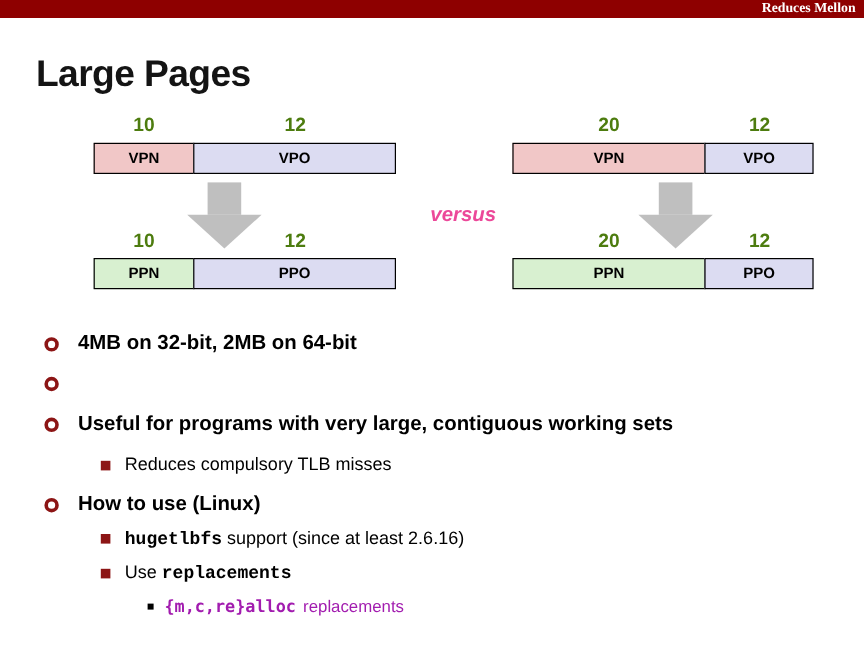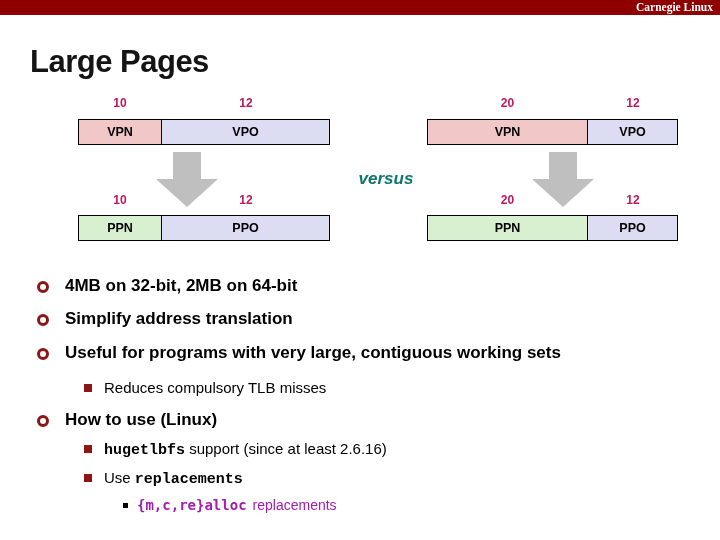--- a/index.html
+++ b/index.html
@@ -11,41 +11,41 @@
   .bar { position:absolute; top:0; left:0; width:720px; height:15px; background:#8e0000; }
   .brand {
     position:absolute; top:0; right:7px; height:15px; line-height:15px;
     color:#ffffff; font-family:"Liberation Serif", serif; font-weight:bold; font-size:11.5px;
   }
   
   .title { position:absolute; left:30px; top:44px; font-size:31px; font-weight:bold; color:#141414; letter-spacing:-0.5px; }
 
   
   .bits-row { position:absolute; display:flex; height:15px; }
-  .bits { text-align:center; font-weight:bold; font-size:12px; color:#be185d; }
+  .bits { text-align:center; font-weight:bold; font-size:16px; color:#4d7c0f; }
   .box-row { position:absolute; display:flex; height:26px; }
   .seg {
     box-sizing:border-box; height:26px; border:1px solid #000;
     display:flex; align-items:center; justify-content:center;
     font-weight:bold; font-size:12.5px; color:#000;
   }
   .seg + .seg { margin-left:-1px; }
   .seg.vpn { background:#f1c7c7; }
   .seg.vpo { background:#dcdcf2; }
   .seg.ppn { background:#d8f0d0; }
   .seg.ppo { background:#dcdcf2; }
 
   
   .arrow { position:absolute; width:62px; }
   .arrow .shaft { width:28px; height:27px; background:#bfbfbf; margin:0 auto; }
   .arrow .head  { width:0; height:0; border-left:31px solid transparent; border-right:31px solid transparent; border-top:28px solid #bfbfbf; }
 
   .versus {
     position:absolute; left:336px; top:169px; width:100px; text-align:center;
-    color:#0f766e; font-size:17px; font-weight:bold; font-style:italic;
+    color:#ec4899; font-size:17px; font-weight:bold; font-style:italic;
   }
 
   
   .l1 { position:absolute; left:65px; font-size:17px; font-weight:bold; color:#000; white-space:nowrap; }
   .l2 { position:absolute; left:104px; font-size:15px; color:#000; white-space:nowrap; }
   .l3 { position:absolute; left:137px; font-size:14px; color:#a21caf; white-space:nowrap; }
   .ring {
     position:absolute; left:37px; width:6px; height:6px;
     border:3px solid #8c1515; border-radius:50%; background:transparent;
   }
@@ -54,21 +54,21 @@
   .mono    { font-family:Liberation Mono, monospace; font-weight:bold; font-size:15px; }
   .mono-sm { font-family:"DejaVu Sans Mono", monospace; font-weight:bold; font-size:14px; }
   .gap { margin-left:6px; }
 </style>
 </head>
 <body>
 
 <div class="slide">
 
   <div class="bar"></div>
-  <div class="brand">Carnegie Linux</div>
+  <div class="brand">Reduces Mellon</div>
 
   <div class="title">Large Pages</div>
 
   <div class="bits-row" style="left:78px; top:96px;">
     <div class="bits" style="width:84px;">10</div>
     <div class="bits" style="width:168px;">12</div>
   </div>
   <div class="box-row" style="left:78px; top:119px;">
     <div class="seg vpn" style="width:84px;">VPN</div>
     <div class="seg vpo" style="width:169px;">VPO</div>
@@ -106,21 +106,20 @@
   </div>
   <div class="box-row" style="left:427px; top:215px;">
     <div class="seg ppn" style="width:161px;">PPN</div>
     <div class="seg ppo" style="width:91px;">PPO</div>
   </div>
 
   <div class="ring" style="top:281px;"></div>
   <div class="l1" style="top:276px;">4MB on 32-bit, 2MB on 64-bit</div>
 
   <div class="ring" style="top:314px;"></div>
-  <div class="l1" style="top:309px;">Simplify address translation</div>
 
   <div class="ring" style="top:348px;"></div>
   <div class="l1" style="top:343px;">Useful for programs with very large, contiguous working sets</div>
 
   <div class="sq" style="top:384px;"></div>
   <div class="l2" style="top:379px;">Reduces compulsory TLB misses</div>
 
   <div class="ring" style="top:415px;"></div>
   <div class="l1" style="top:410px;">How to use (Linux)</div>
 

